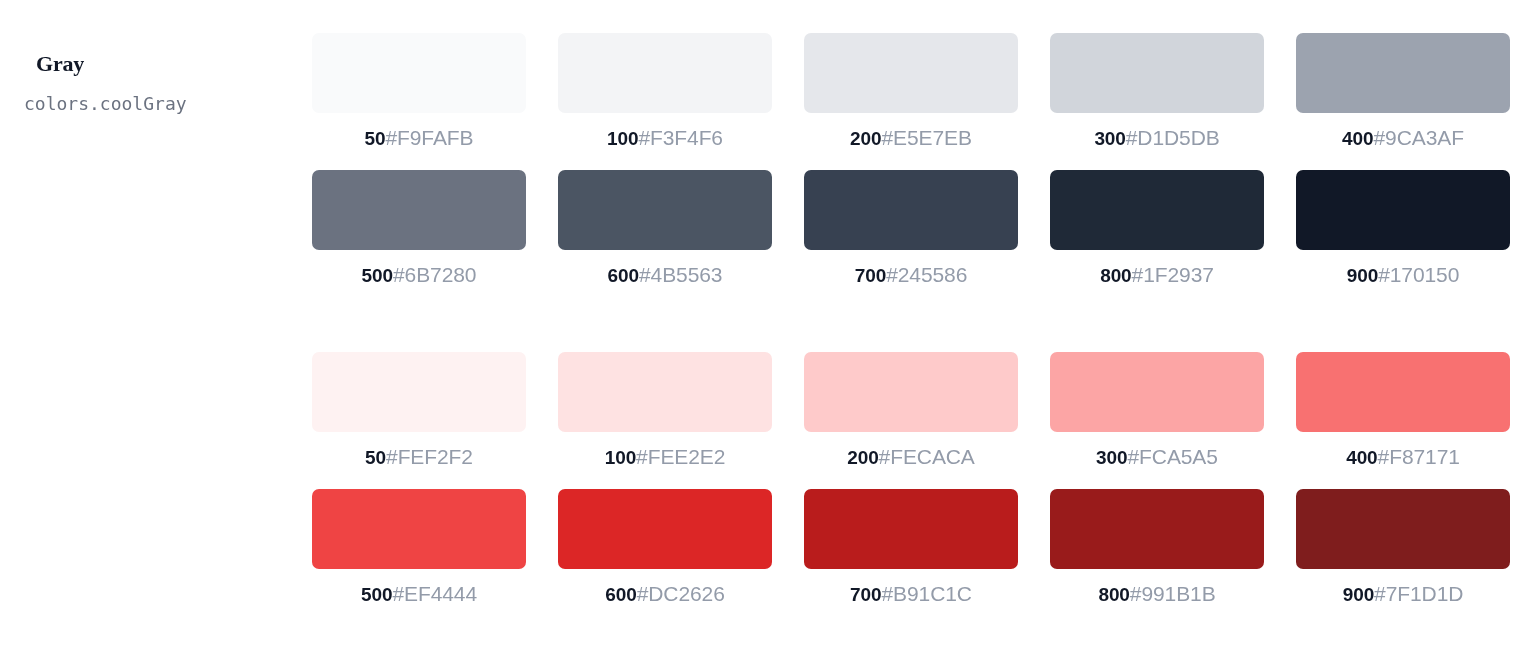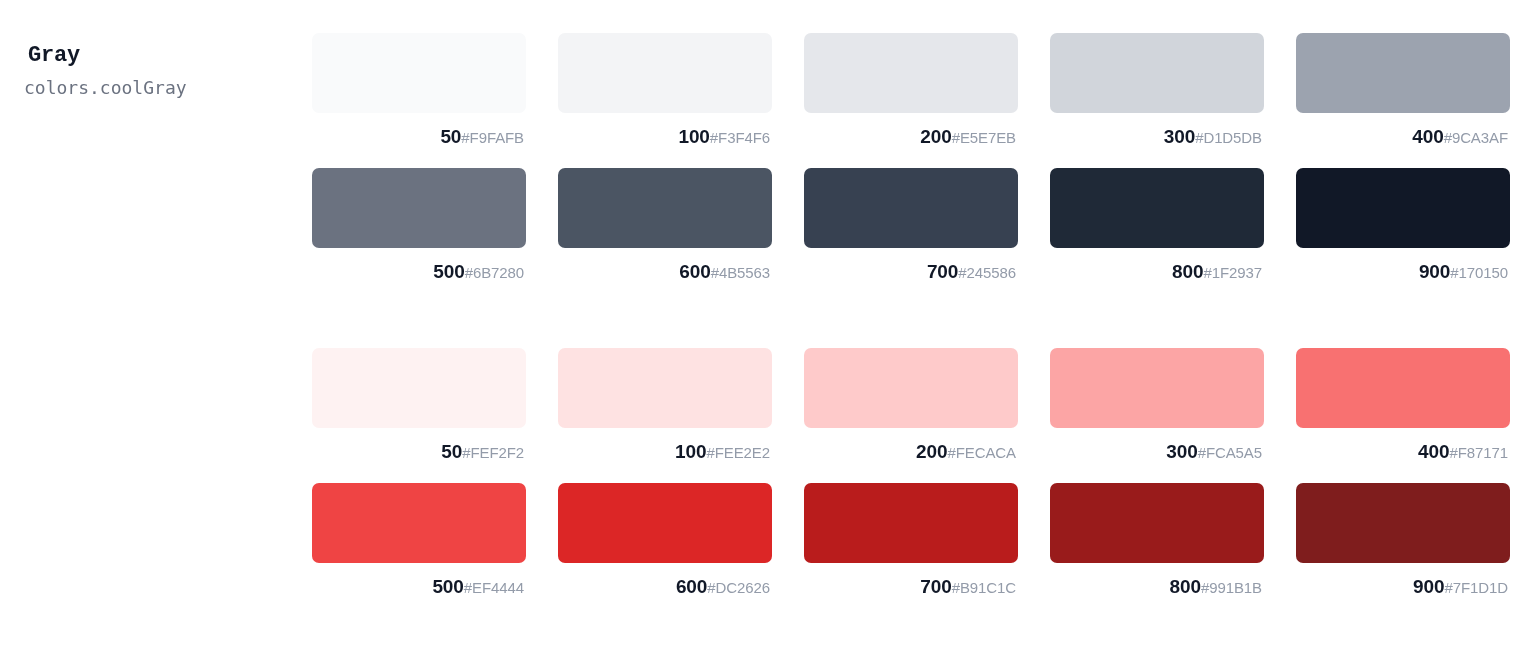--- a/index.html
+++ b/index.html
@@ -33,27 +33,27 @@
   .group-red   { padding-top: 45px; }
 
   .group-label {
     width: 312px;
     flex: 0 0 312px;
     padding-left: 24px;
     padding-top: 4px;
   }
 
   .group-title {
-    font-family: Liberation Mono, monospace;
+    font-family: Liberation Serif, serif;
     font-size: 22px;
     font-weight: 700;
     color: #111827;
     line-height: 1.32;
     letter-spacing: -0.2px;
-    margin: 4px;
+    margin: 12px;
   }
 
   .group-slug {
     font-family: "DejaVu Sans Mono", "Liberation Mono", monospace;
     font-size: 18px;
     font-weight: 400;
     color: #6B7280;
     line-height: 1.5;
     margin: 1px 0 0 0;
     letter-spacing: 0px;
@@ -75,37 +75,37 @@
 
   .swatch-chip {
     width: 214px;
     height: 80px;
     border-radius: 7px;
   }
 
   .swatch-meta {
     display: flex;
     flex-direction: row;
-    justify-content: flex-end;
+    justify-content: center;
     align-items: baseline;
     padding: 13px 2px 0 2px;
   }
 
   .swatch-shade {
     font-family: "Liberation Sans", sans-serif;
     font-size: 19px;
     font-weight: 700;
     color: #111827;
     letter-spacing: -0.1px;
     white-space: nowrap;
   }
 
   .swatch-hex {
     font-family: "Liberation Sans", sans-serif;
-    font-size: 15px;
+    font-size: 21px;
     font-weight: 400;
     color: #939BA9;
     letter-spacing: -0.1px;
     white-space: nowrap;
   }
 </style>
 </head>
 <body>
 
 <div class="palette-page">

